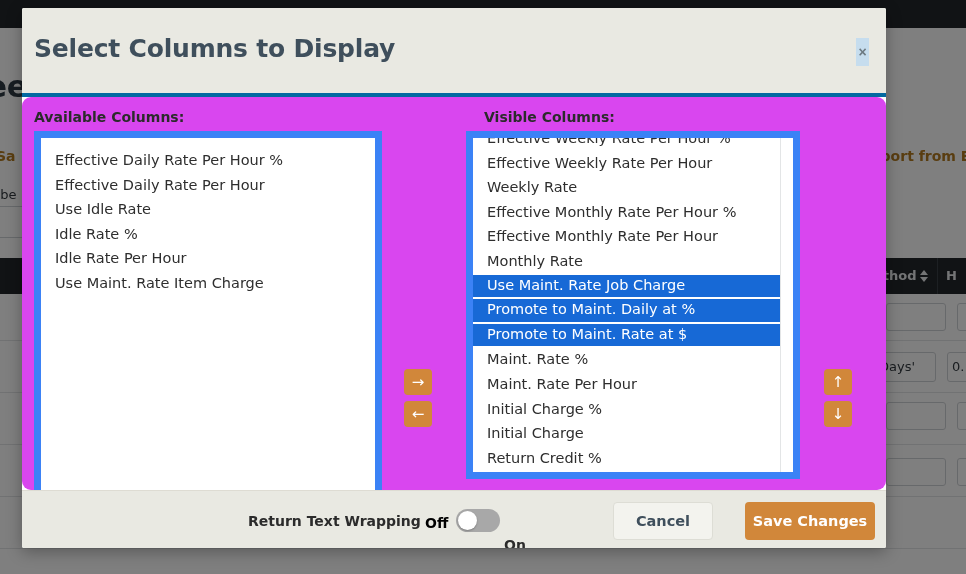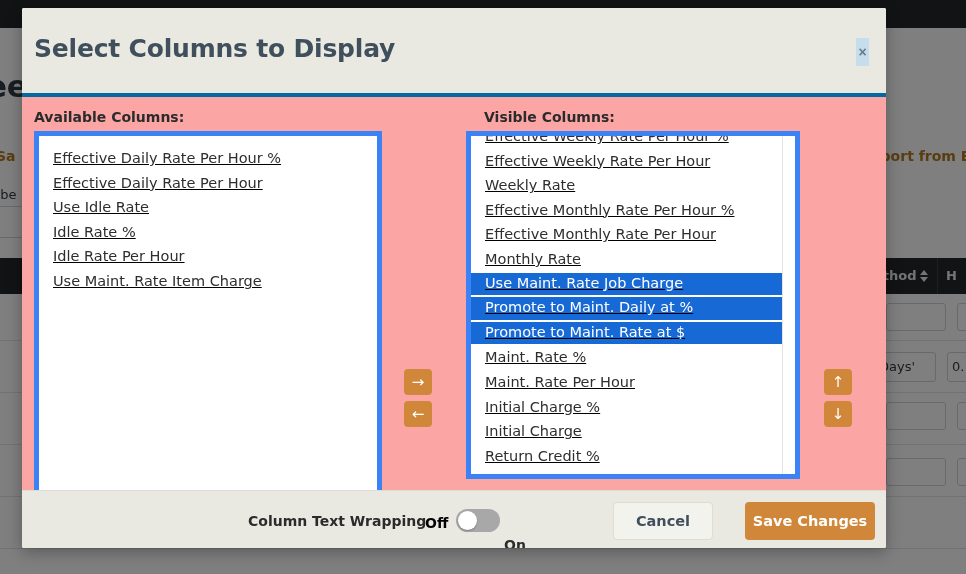--- a/index.html
+++ b/index.html
@@ -174,39 +174,39 @@
     color: #6d7a82;
     font-size: 14px;
     font-weight: 700;
     line-height: 28px;
     text-align: center;
   }
 
   .modal-body {
     position: relative;
     height: 393px;
-    background: #fca5a5;
+    background: #d946ef;
+    border-radius: 9px;
   }
 
   .col-label {
     position: absolute;
     font-size: 14px;
     font-weight: 700;
     color: #2b2b2b;
   }
   .label-available { left: 12px; top: 12px; }
   .label-visible   { left: 462px; top: 12px; }
 
   .listbox {
     position: absolute;
-    border: 5px solid #3b82f6;
+    border: 7px solid #3b82f6;
     background: #ffffff;
     overflow: hidden;
     box-sizing: border-box;
-    text-decoration: underline;
   }
   .listbox-available {
     left: 12px; top: 34px;
     width: 348px; height: 391px;
   }
   .listbox-visible {
     left: 444px; top: 34px;
     width: 334px; height: 348px;
   }
   .list-inner {
@@ -442,21 +442,21 @@
         <button class="sq-btn">←</button>
       </div>
 
       <div class="btn-col btn-col-right">
         <button class="sq-btn">↑</button>
         <button class="sq-btn">↓</button>
       </div>
     </div>
 
     <div class="modal-footer">
-      <div class="wrap-label">Column Text Wrapping</div>
+      <div class="wrap-label">Return Text Wrapping</div>
       <div class="wrap-off">Off</div>
       <div class="toggle">
         <div class="knob"></div>
       </div>
       <div class="wrap-on">On</div>
       <button class="btn-cancel">Cancel</button>
       <button class="btn-save">Save Changes</button>
     </div>
   </div>
 </div>

